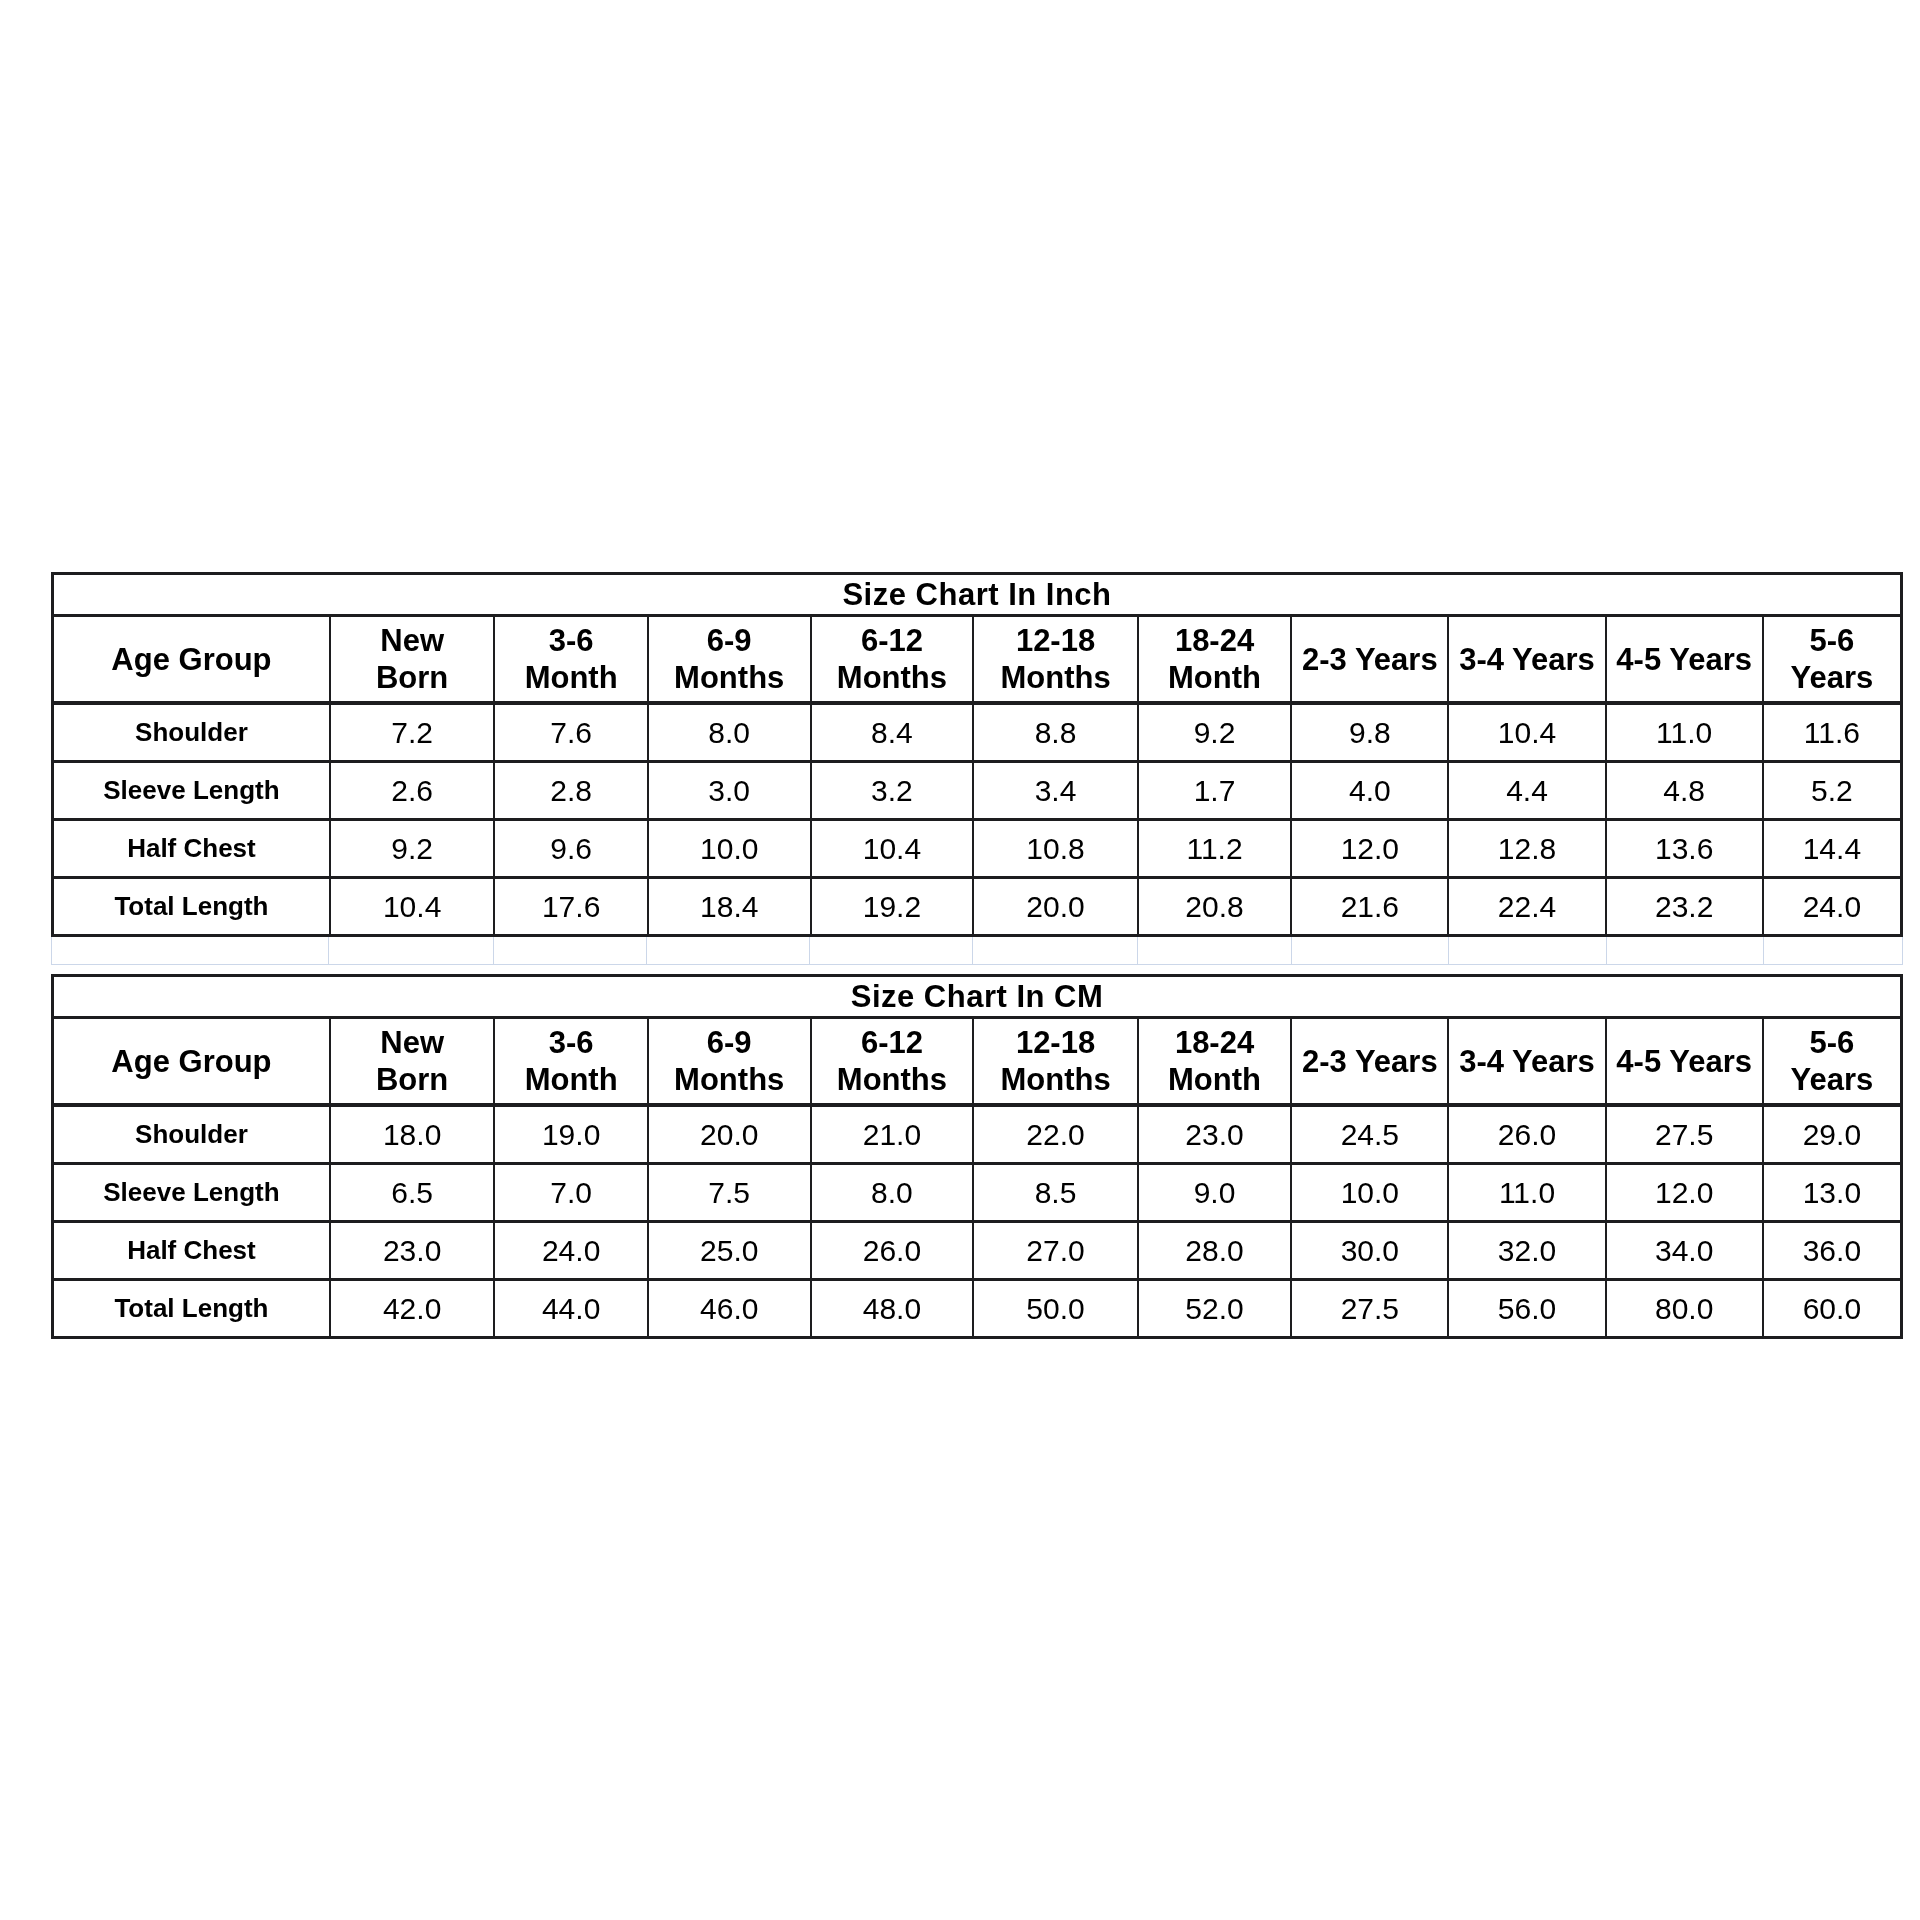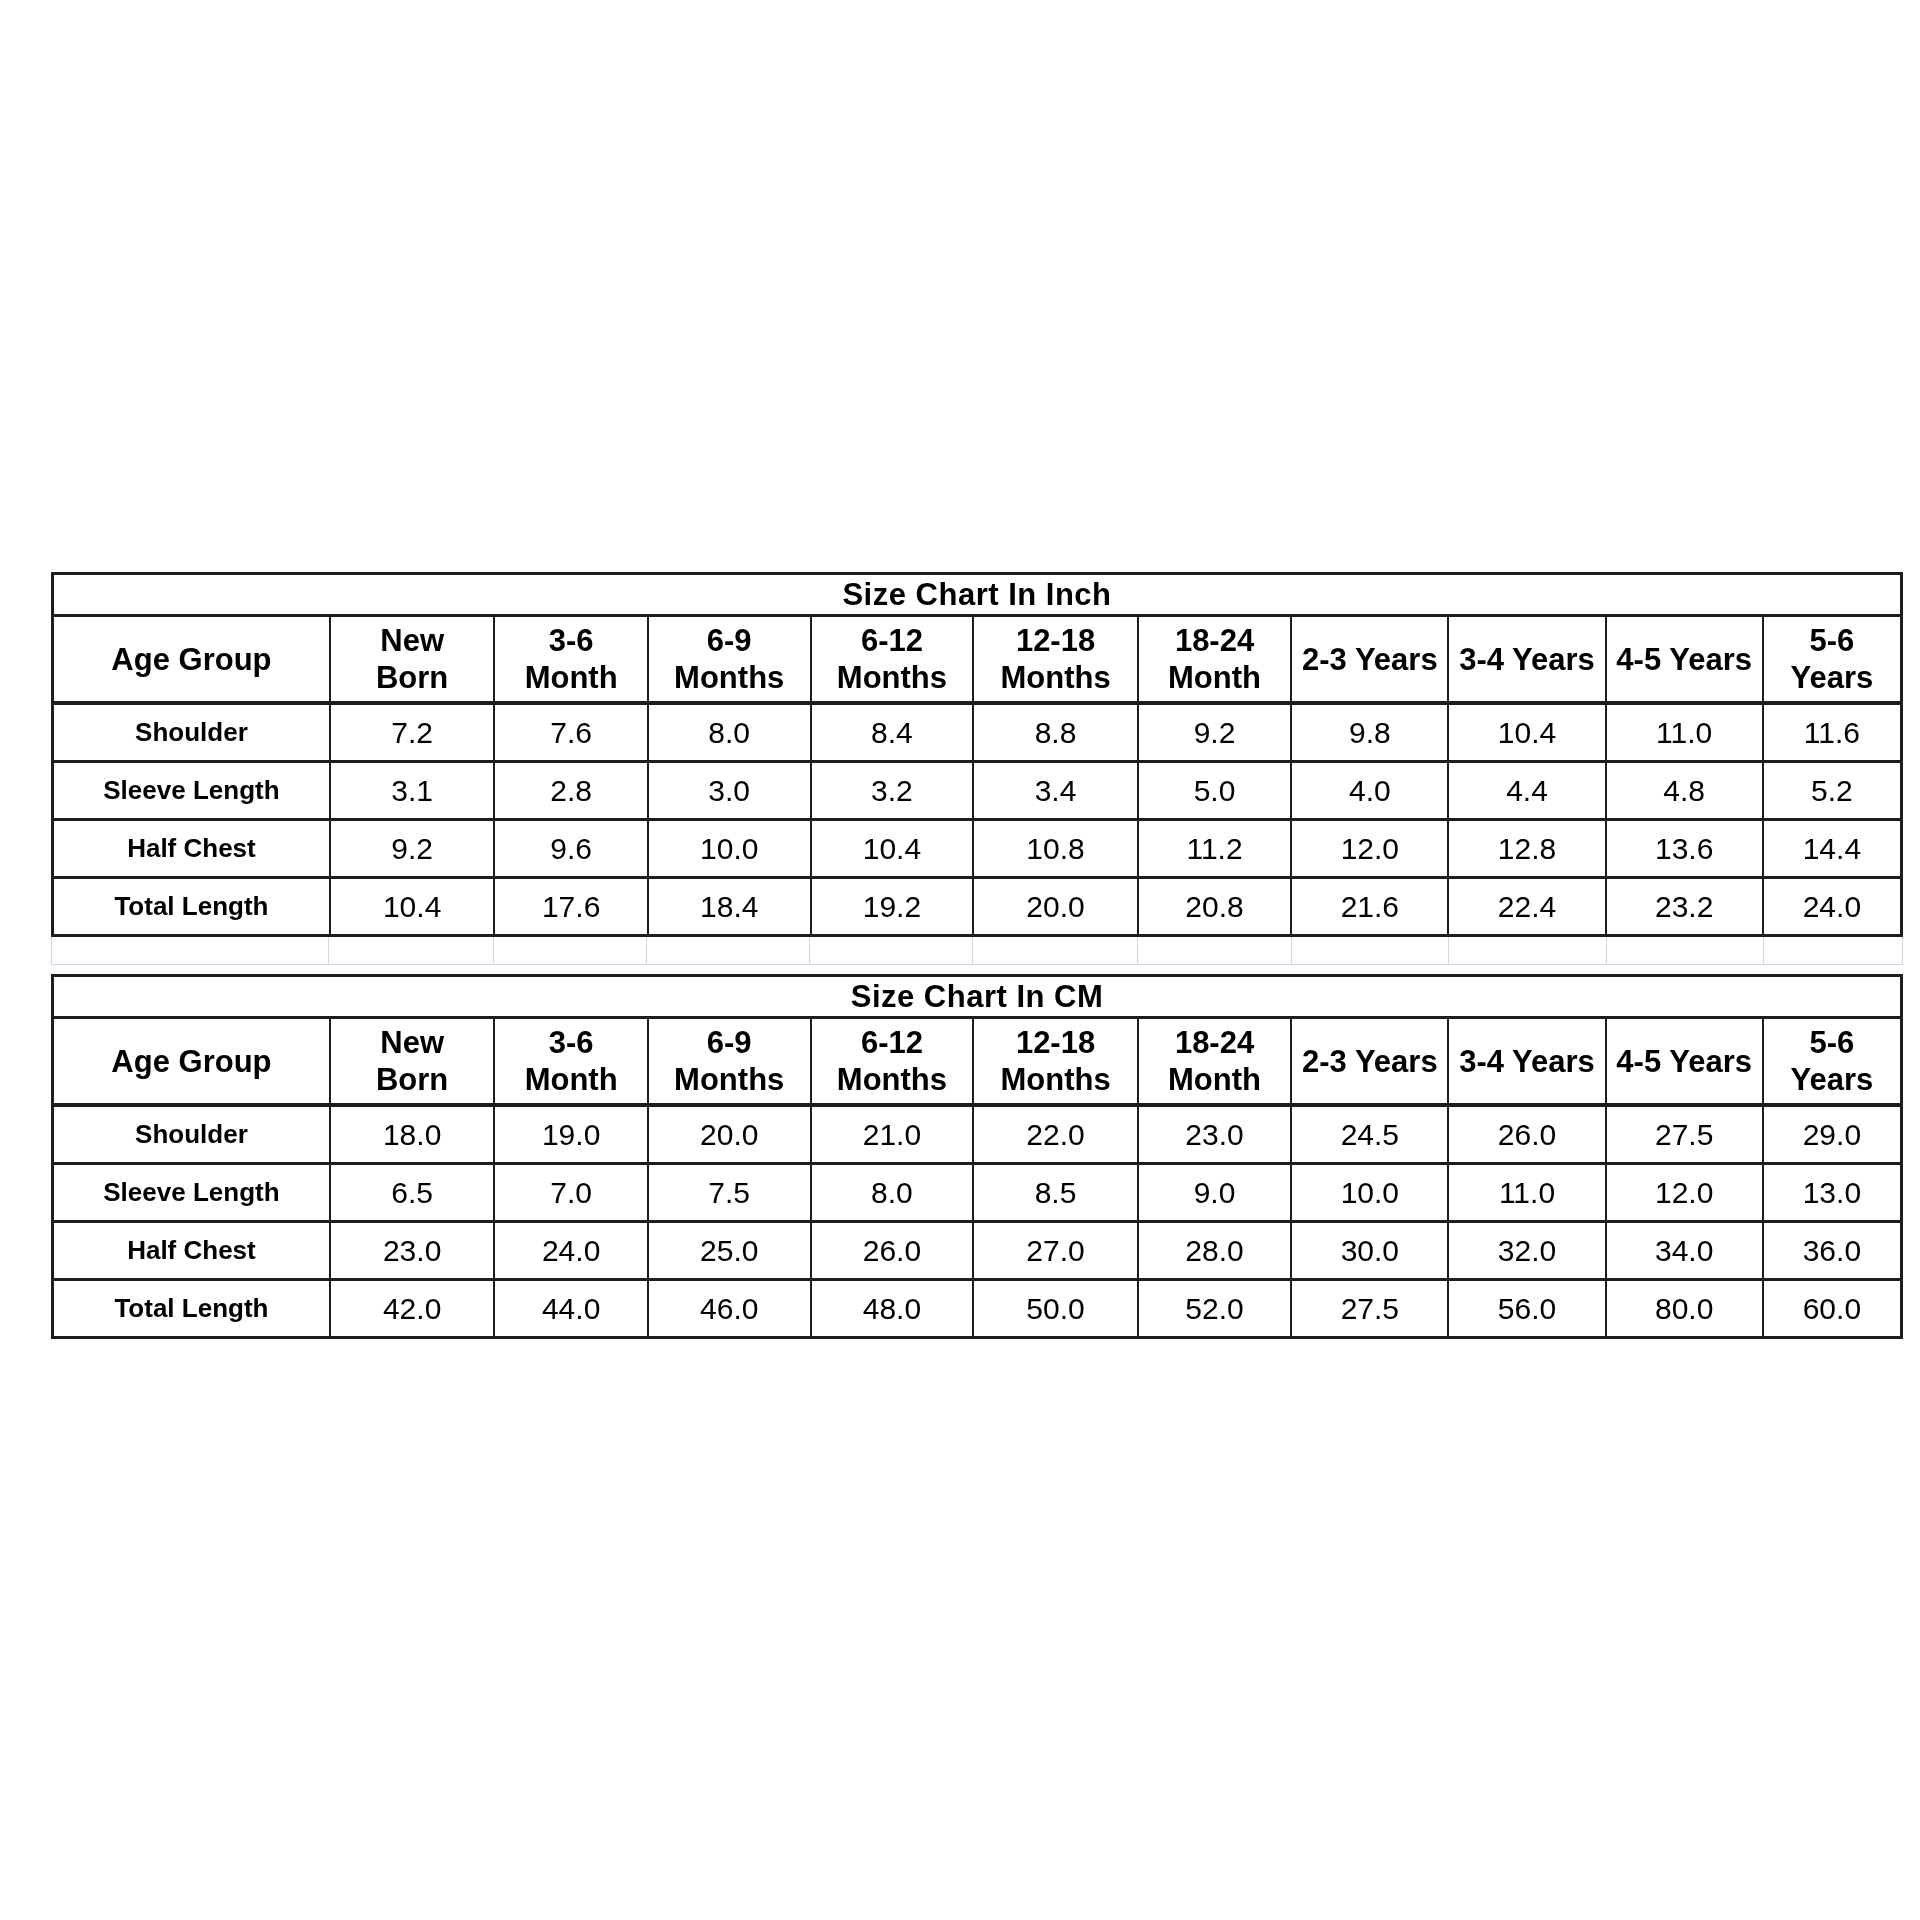--- a/index.html
+++ b/index.html
@@ -127,26 +127,26 @@
               <td class="value-cell">8.4</td>
               <td class="value-cell">8.8</td>
               <td class="value-cell">9.2</td>
               <td class="value-cell">9.8</td>
               <td class="value-cell">10.4</td>
               <td class="value-cell">11.0</td>
               <td class="value-cell">11.6</td>
             </tr>
             <tr>
               <th class="row-label">Sleeve Length</th>
-              <td class="value-cell">3.1</td>
+              <td class="value-cell">2.6</td>
               <td class="value-cell">2.8</td>
               <td class="value-cell">3.0</td>
               <td class="value-cell">3.2</td>
               <td class="value-cell">3.4</td>
-              <td class="value-cell">5.0</td>
+              <td class="value-cell">1.7</td>
               <td class="value-cell">4.0</td>
               <td class="value-cell">4.4</td>
               <td class="value-cell">4.8</td>
               <td class="value-cell">5.2</td>
             </tr>
             <tr>
               <th class="row-label">Half Chest</th>
               <td class="value-cell">9.2</td>
               <td class="value-cell">9.6</td>
               <td class="value-cell">10.0</td>

